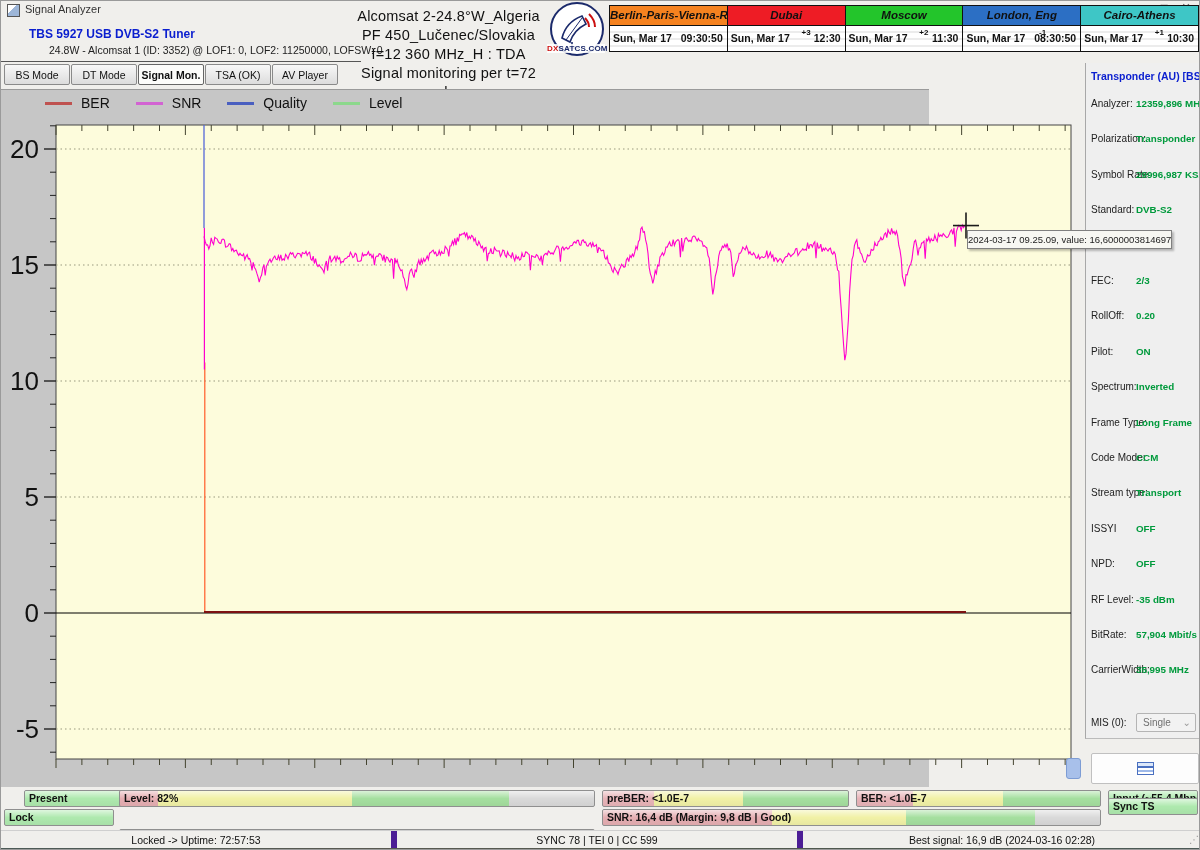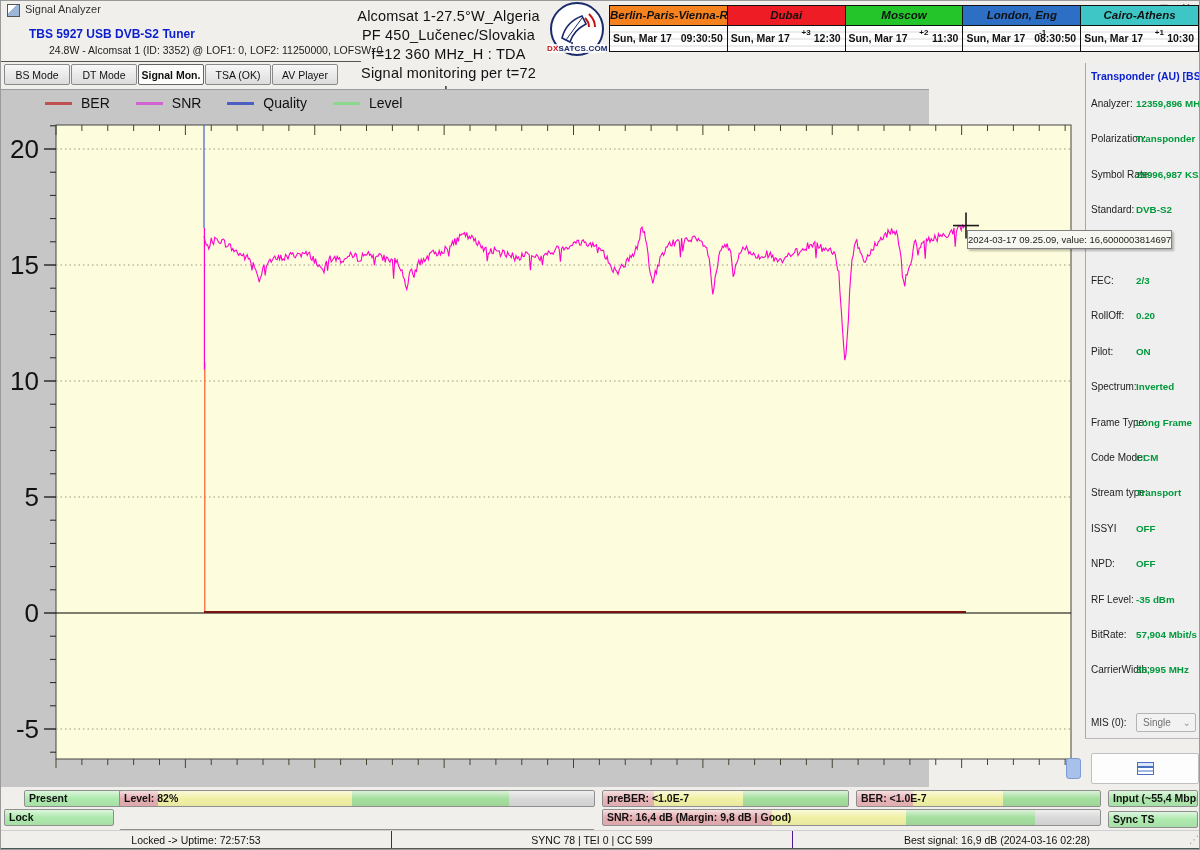--- a/index.html
+++ b/index.html
@@ -57,42 +57,42 @@
   .sb-btn .icon{width:15px;height:11px;border:1px solid #4a70c0;background:linear-gradient(#dce8fa 0 3px,#4a70c0 3px 5px,#fff 5px 7px,#9db8e8 7px 9px,#fff 9px);}
   
   .tooltip{position:absolute;left:966px;top:229px;height:17px;line-height:17px;background:#f7f7f2;border:1px solid #808080;box-shadow:2px 2px 2px rgba(0,0,0,.25);font-size:9.5px;color:#222;padding:0 0;white-space:nowrap;z-index:30;}
   
   .bars{position:absolute;left:0;top:789px;width:1200px;height:38px;}
   .pbar{position:absolute;height:17px;border:1px solid #8f8f8f;border-radius:2px;box-sizing:border-box;overflow:hidden;}
   .pbar .gloss{position:absolute;inset:0;background:linear-gradient(to bottom,rgba(255,255,255,.6),rgba(255,255,255,0) 50%,rgba(0,0,0,.04));}
   .pbar .blabel{position:absolute;left:4px;top:1px;font-size:10.5px;font-weight:bold;color:#111;white-space:nowrap;}
   
   .statusbar{position:absolute;left:0;top:829px;width:1200px;height:18px;background:#f0efec;border-top:1px solid #cfcfcf;display:flex;}
-  .spane{height:100%;border-right:1px solid #4c1d95;font-size:10.5px;color:#111;display:flex;align-items:center;justify-content:center;}
+  .spane{height:100%;border-right:6px solid #4c1d95;font-size:10.5px;color:#111;display:flex;align-items:center;justify-content:center;}
   .grip{position:absolute;right:2px;top:3px;font-size:10px;color:#999;}
   .bottomstrip{position:absolute;left:0;top:847px;width:1200px;height:3px;background:linear-gradient(to right,#4c5a56,#5a5a52 30%,#50584e 70%,#4c5a56);}
 </style>
 </head>
 <body>
 
 <div class="app">
 
   <div class="titlebar">
     <span class="appicon"></span>
     <span class="title">Signal Analyzer</span>
     <span class="winctl" style="right:28px;">□</span>
     <span class="winctl" style="right:6px;">✕</span>
   </div>
 
   <div class="tuner-name">TBS 5927 USB DVB-S2 Tuner</div>
   <div class="tuner-details">24.8W - Alcomsat 1 (ID: 3352) @ LOF1: 0, LOF2: 11250000, LOFSW: 0</div>
   <div class="hdr-rule"></div>
 
   <div class="hdr-center">
-    <div>Alcomsat 1-27.5°W_Algeria</div>
+    <div>Alcomsat 2-24.8°W_Algeria</div>
     <div>PF 450_Lučenec/Slovakia</div>
     <div>f=12 360 MHz_H : TDA</div>
     <div>Signal monitoring per t=72 h</div>
   </div>
 
   <div class="logo">
     <div class="circle">
       <svg width="50" height="50" viewBox="0 0 50 50">
         <path d="M10 34 Q14 18 30 12 L34 20 Q22 26 18 38 Z" fill="none" stroke="#1b2a6b" stroke-width="1.6"></path>
         <line x1="14" y1="36" x2="30" y2="14" stroke="#1b2a6b" stroke-width="1"></line>
@@ -422,21 +422,21 @@
         <span class="blabel">Lock</span>
       </div>
       <div class="pbar" style="left: 118px; top: 19px; width: 476px; background: linear-gradient(to right, rgb(229, 174, 178) 0%, rgb(229, 174, 178) 8%, rgb(241, 241, 166) 8%, rgb(241, 241, 166) 49%, rgb(165, 223, 159) 49%, rgb(165, 223, 159) 100%); margin-top: 20px;">
         <span class="gloss"></span>
         <span class="blabel">Quality: 100%</span>
       </div>
       <div class="pbar" style="left: 601px; top: 19px; width: 499px; background: linear-gradient(to right, rgb(229, 174, 178) 0%, rgb(229, 174, 178) 34%, rgb(241, 241, 166) 34%, rgb(241, 241, 166) 61%, rgb(165, 223, 159) 61%, rgb(165, 223, 159) 87%, rgb(217, 217, 217) 87%, rgb(217, 217, 217) 100%);">
         <span class="gloss"></span>
         <span class="blabel">SNR: 16,4 dB (Margin: 9,8 dB | Good)</span>
       </div>
-      <div class="pbar" style="left: 1107px; top: 21px; width: 90px; background: linear-gradient(to right, rgb(174, 233, 174) 0%, rgb(174, 233, 174) 100%); padding-left: 24px;">
+      <div class="pbar" style="left: 1107px; top: 8px; width: 90px; background: linear-gradient(to right, rgb(174, 233, 174) 0%, rgb(174, 233, 174) 100%); padding-left: 24px;">
         <span class="gloss"></span>
         <span class="blabel">Sync TS</span>
       </div>
     </div>
 
   <div class="statusbar">
     <div class="spane" style="width:390px;">Locked -&gt; Uptime: 72:57:53</div>
     <div class="spane" style="width:400px;">SYNC 78 | TEI 0 | CC 599</div>
     <div class="spane" style="flex:1;border-right:none;">Best signal: 16,9 dB (2024-03-16 02:28)</div>
     <span class="grip">⋰</span>

